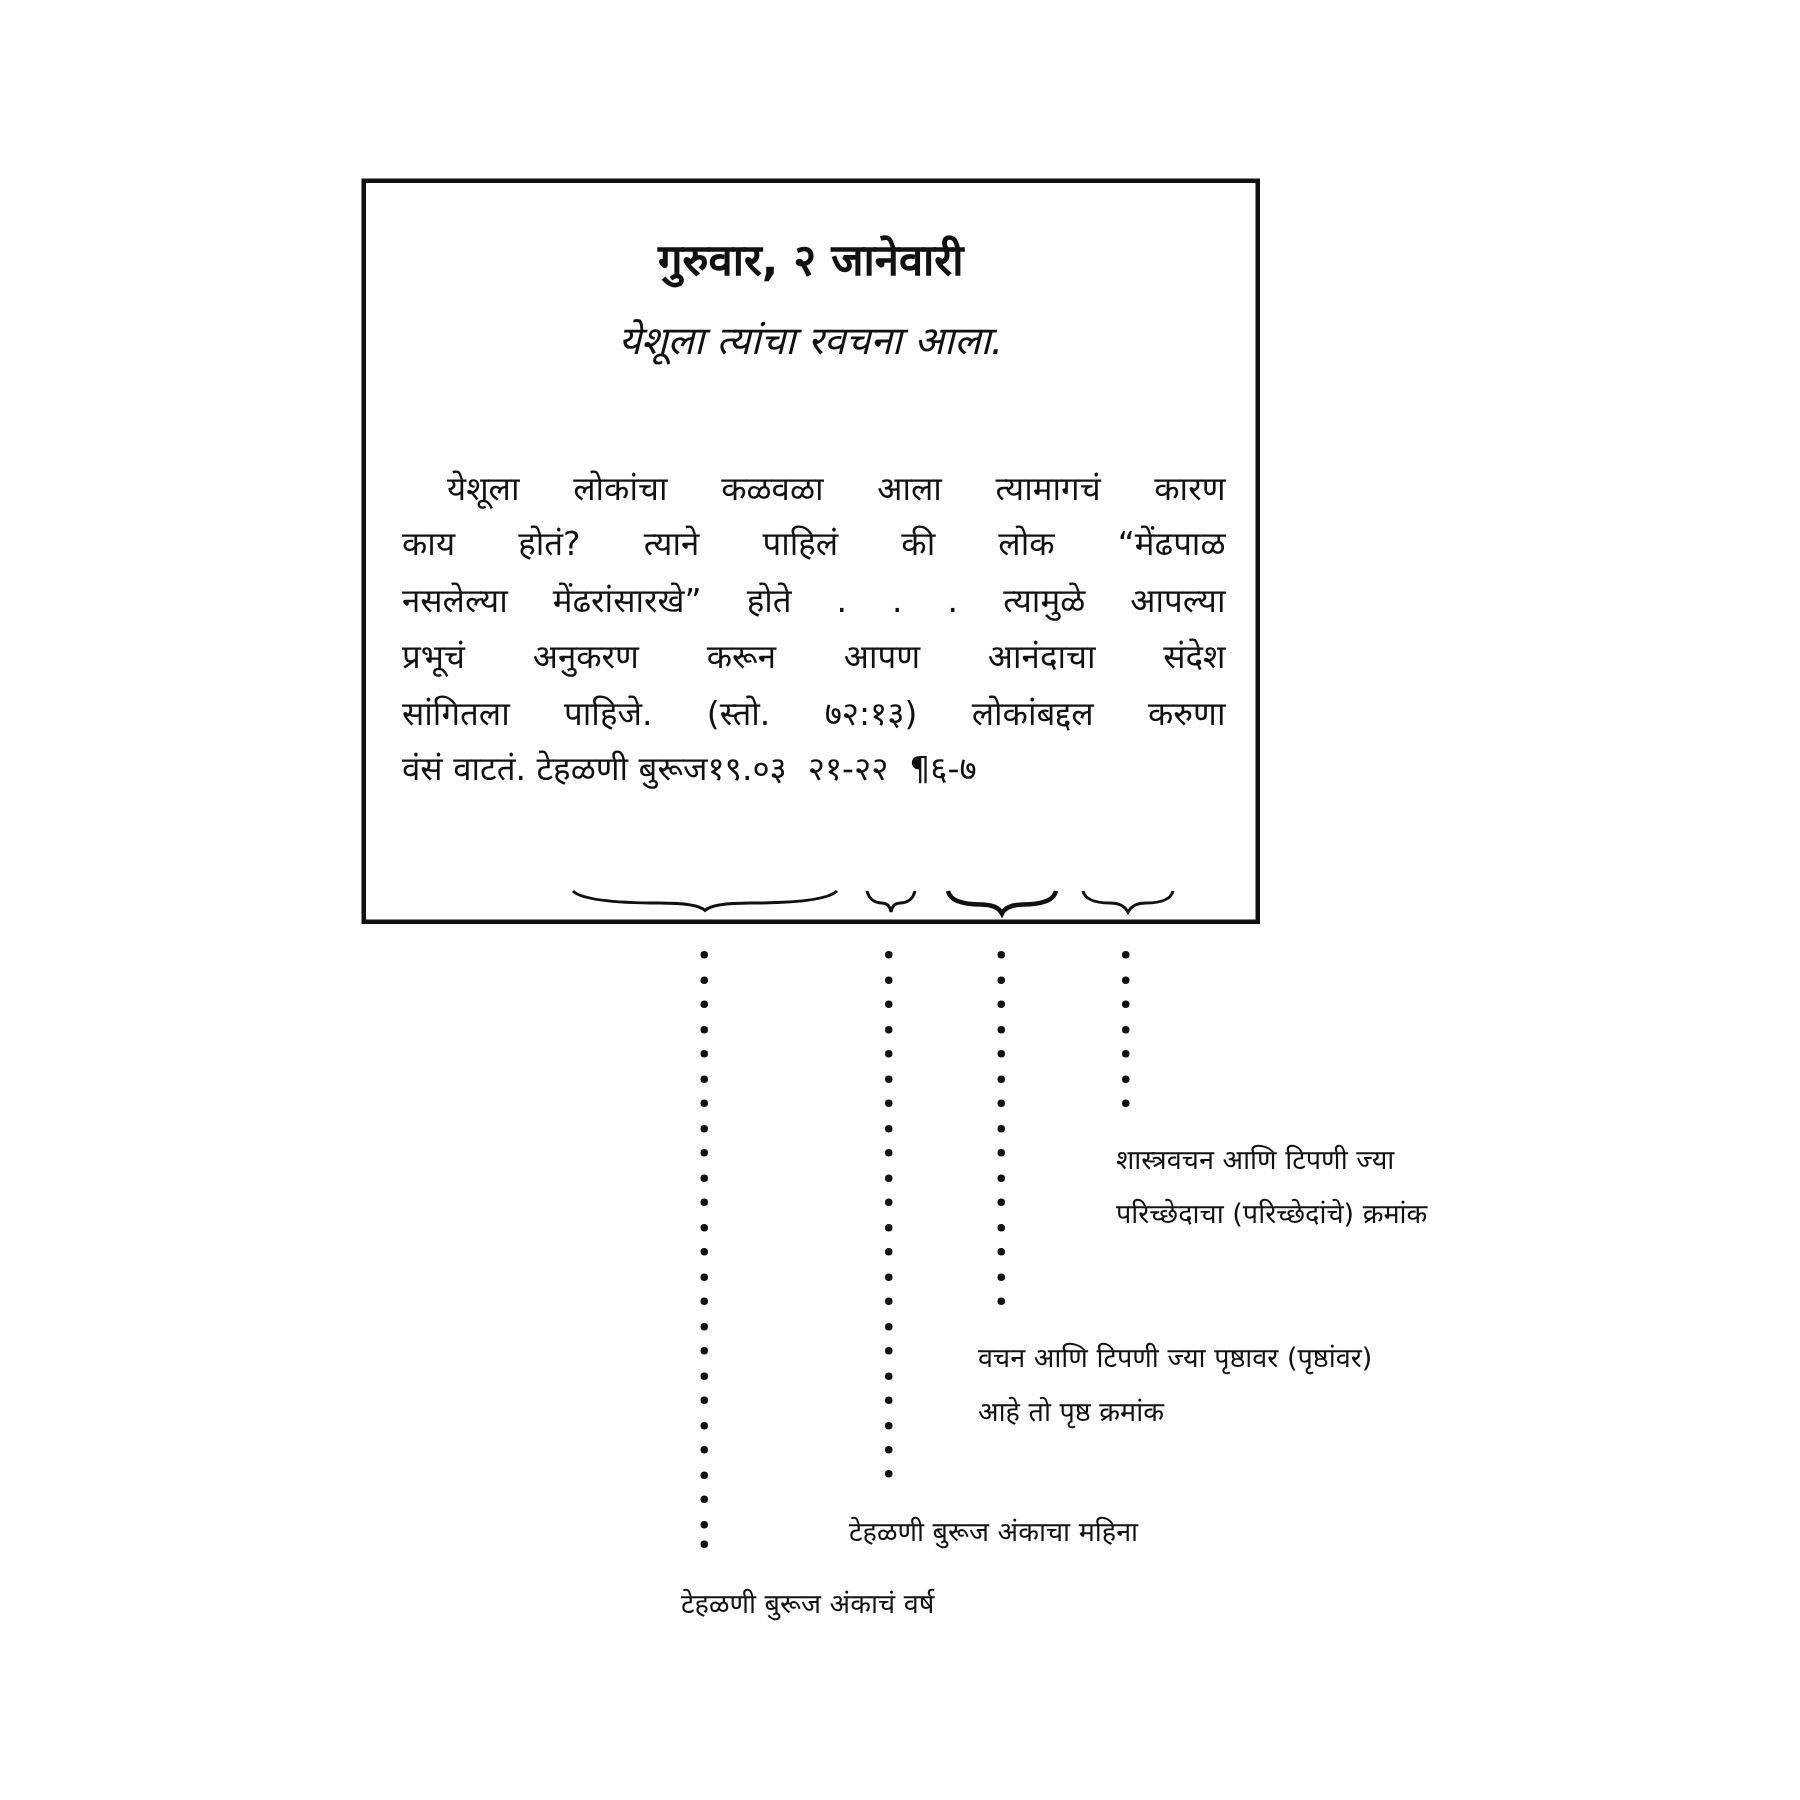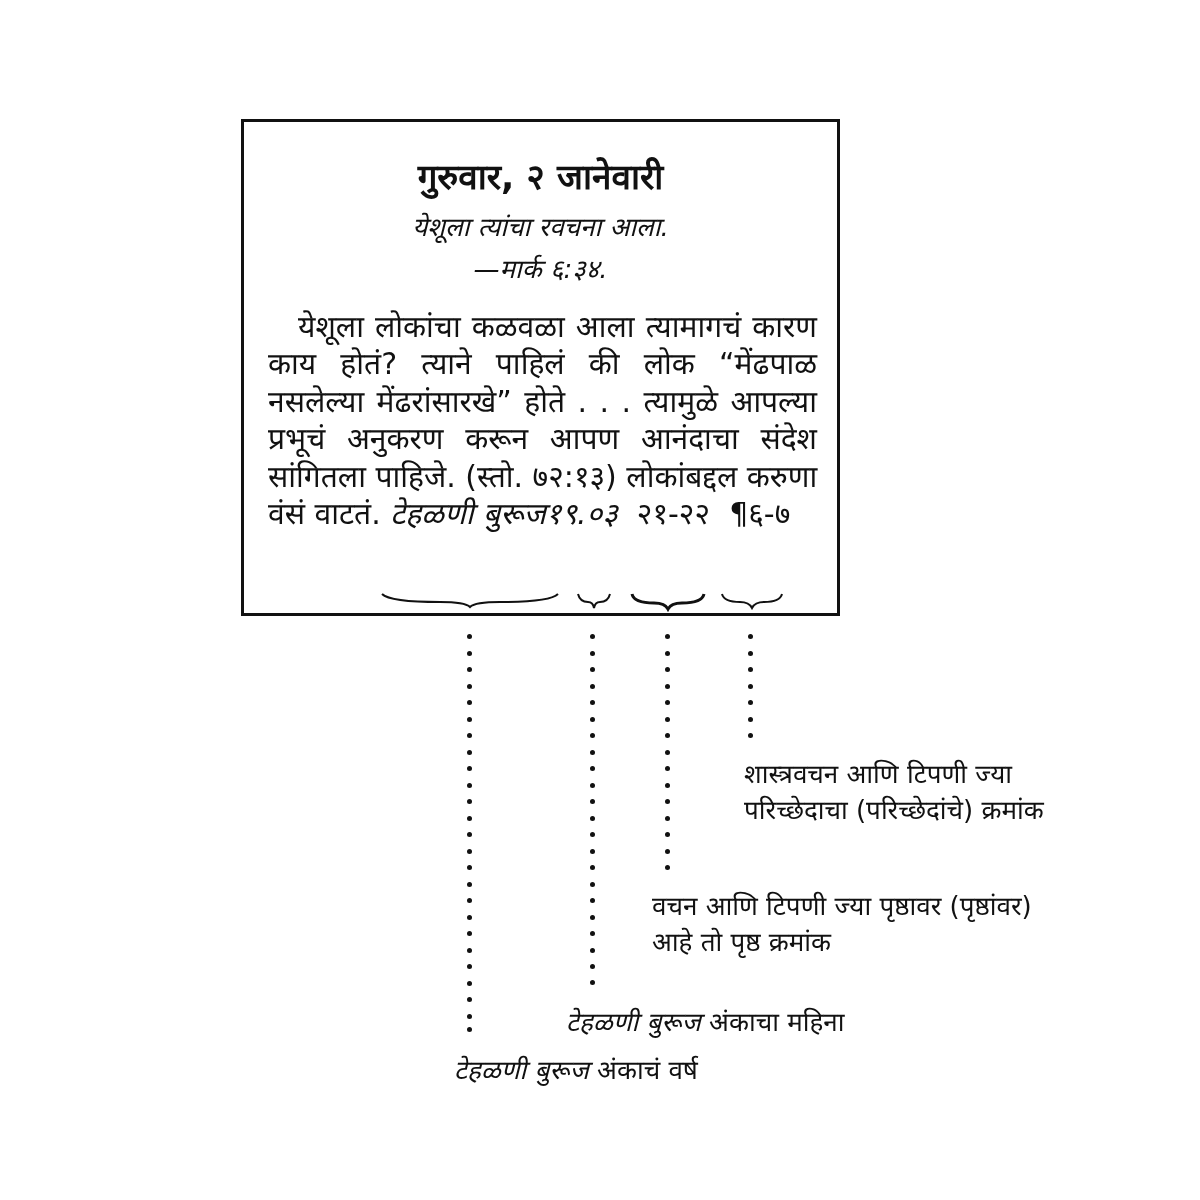--- a/index.html
+++ b/index.html
@@ -1,37 +1,36 @@
 <!DOCTYPE html>
 <html><head>
   <meta charset="utf-8">
   <style>
     html, body { margin: 0; padding: 0; background: #ffffff; }
     body { width: 1200px; height: 1200px; position: relative; overflow: hidden; color: #111; font-family: "DejaVu Sans", sans-serif; }
     .box { position: absolute; left: 241px; top: 119px; width: 593px; height: 491px; border: 3px solid #111; background: #fff; box-sizing: content-box; }
-    .title { position: absolute; left: 0; right: 0; top: 30px; text-align: center; font-size: 35px; font-weight: bold; }
+    .title { position: absolute; left: 0; right: 0; top: 30px; text-align: center; font-size: 29px; font-weight: bold; }
     .verse { position: absolute; left: 0; right: 0; top: 86px; text-align: center; font-size: 26px; font-style: italic; }
     .verse-ref { position: absolute; left: 0; right: 0; top: 128px; text-align: center; font-size: 26px; font-style: italic; }
-    .body-text { position: absolute; left: 24px; right: 20px; top: 186px; font-size: 30px; line-height: 37.4px; }
+    .body-text { position: absolute; left: 24px; right: 20px; top: 186px; font-size: 22px; line-height: 37.4px; }
     .line { display: block; white-space: nowrap; text-align: justify; text-align-last: justify; }
     .line.indent { padding-left: 30px; }
     .line.last { text-align: left; text-align-last: left; }
-    .ital { font-style: italic; }
+    .ital { }
     .brace { position: absolute; }
     .dots { position: absolute; width: 6px; }
     .dot { position: absolute; left: 0; width: 5px; height: 5px; border-radius: 50%; background: #111; }
-    .label { position: absolute; font-size: 26px; line-height: 36px; white-space: nowrap; }
+    .label { position: absolute; font-size: 18px; line-height: 36px; white-space: nowrap; }
   </style>
 </head>
 <body>
 
 <div class="box">
   <div class="title">गुरुवार, २ जानेवारी</div>
   <div class="verse">येशूला त्यांचा रवचना आला.</div>
-  <div class="verse-ref">—मार्क ६:३४.</div>
 
   <div class="body-text">
     <span class="line indent">येशूला लोकांचा कळवळा आला त्यामागचं कारण</span>
     <span class="line">काय होतं? त्याने पाहिलं की लोक “मेंढपाळ</span>
     <span class="line">नसलेल्या मेंढरांसारखे” होते . . . त्यामुळे आपल्या</span>
     <span class="line">प्रभूचं अनुकरण करून आपण आनंदाचा संदेश</span>
     <span class="line">सांगितला पाहिजे. (स्तो. ७२:१३) लोकांबद्दल करुणा</span>
     <span class="line last"><span>वंसं वाटतं.</span> <span class="ital">टेहळणी बुरूज</span><span class="ital">१९</span><span class="ital">.</span><span class="ital">०३</span>&nbsp; <span>२१-२२</span>&nbsp; <span>¶</span><span>६-७</span></span>
   </div>
 </div>

